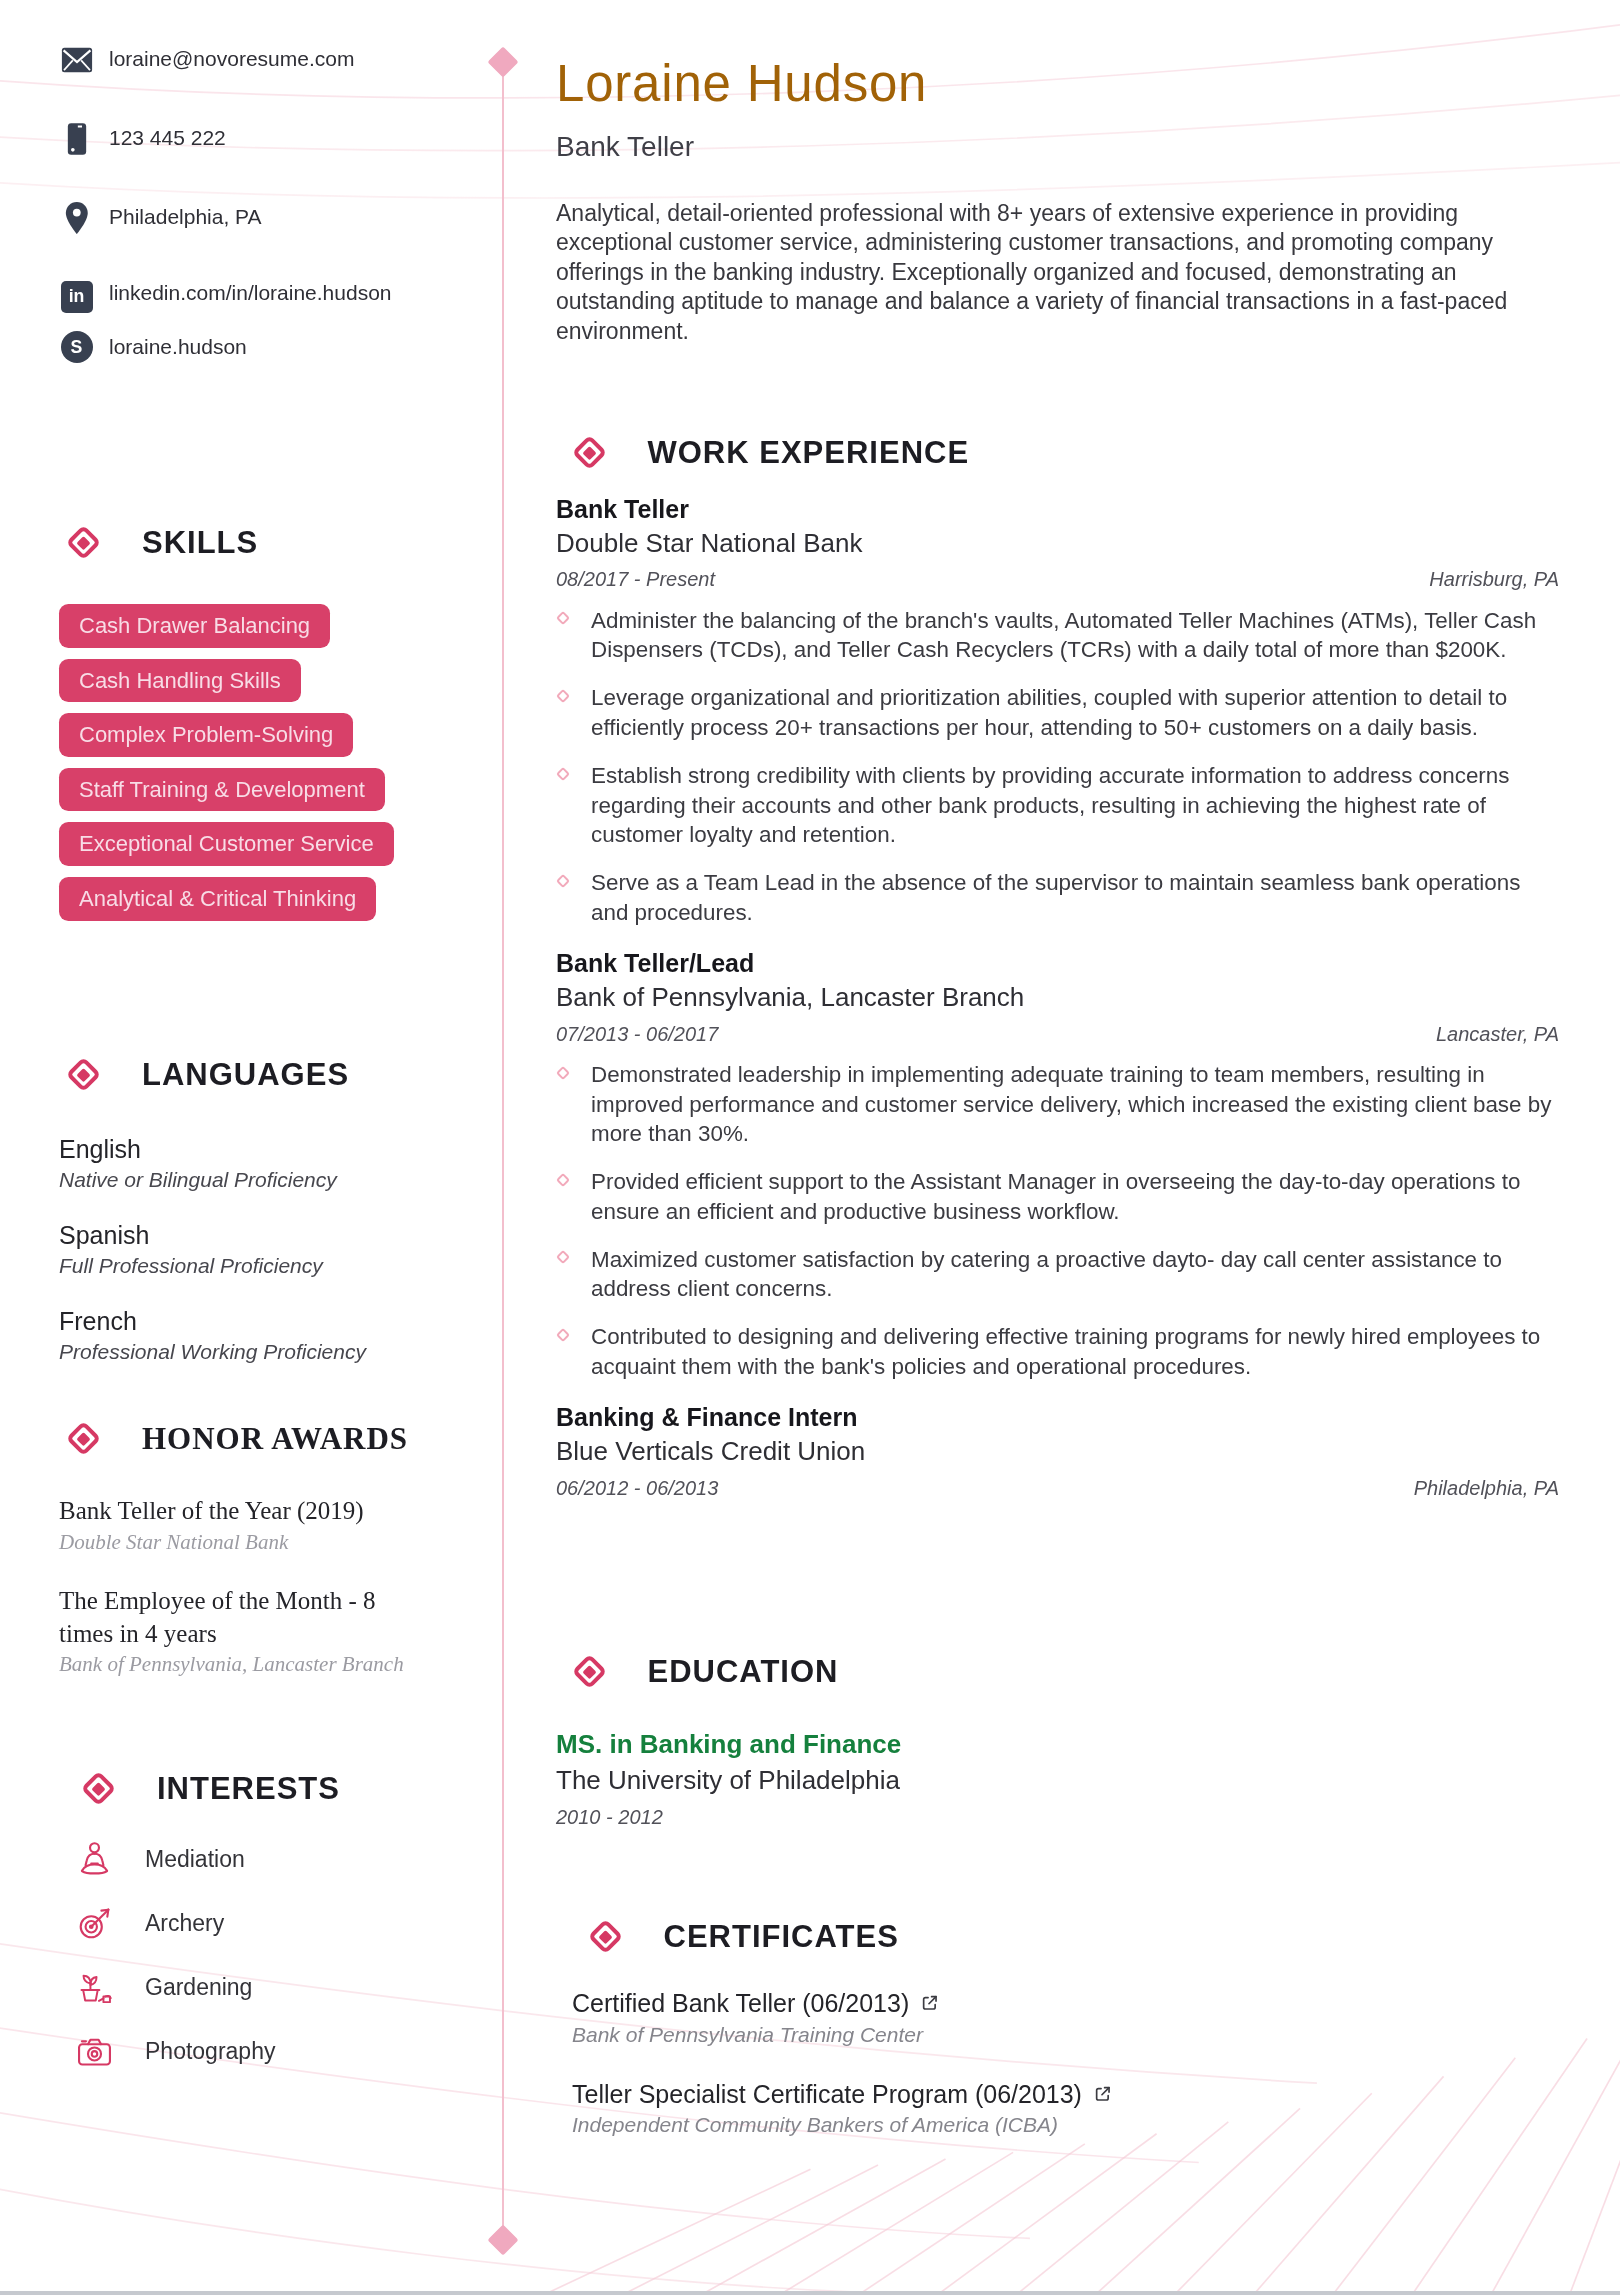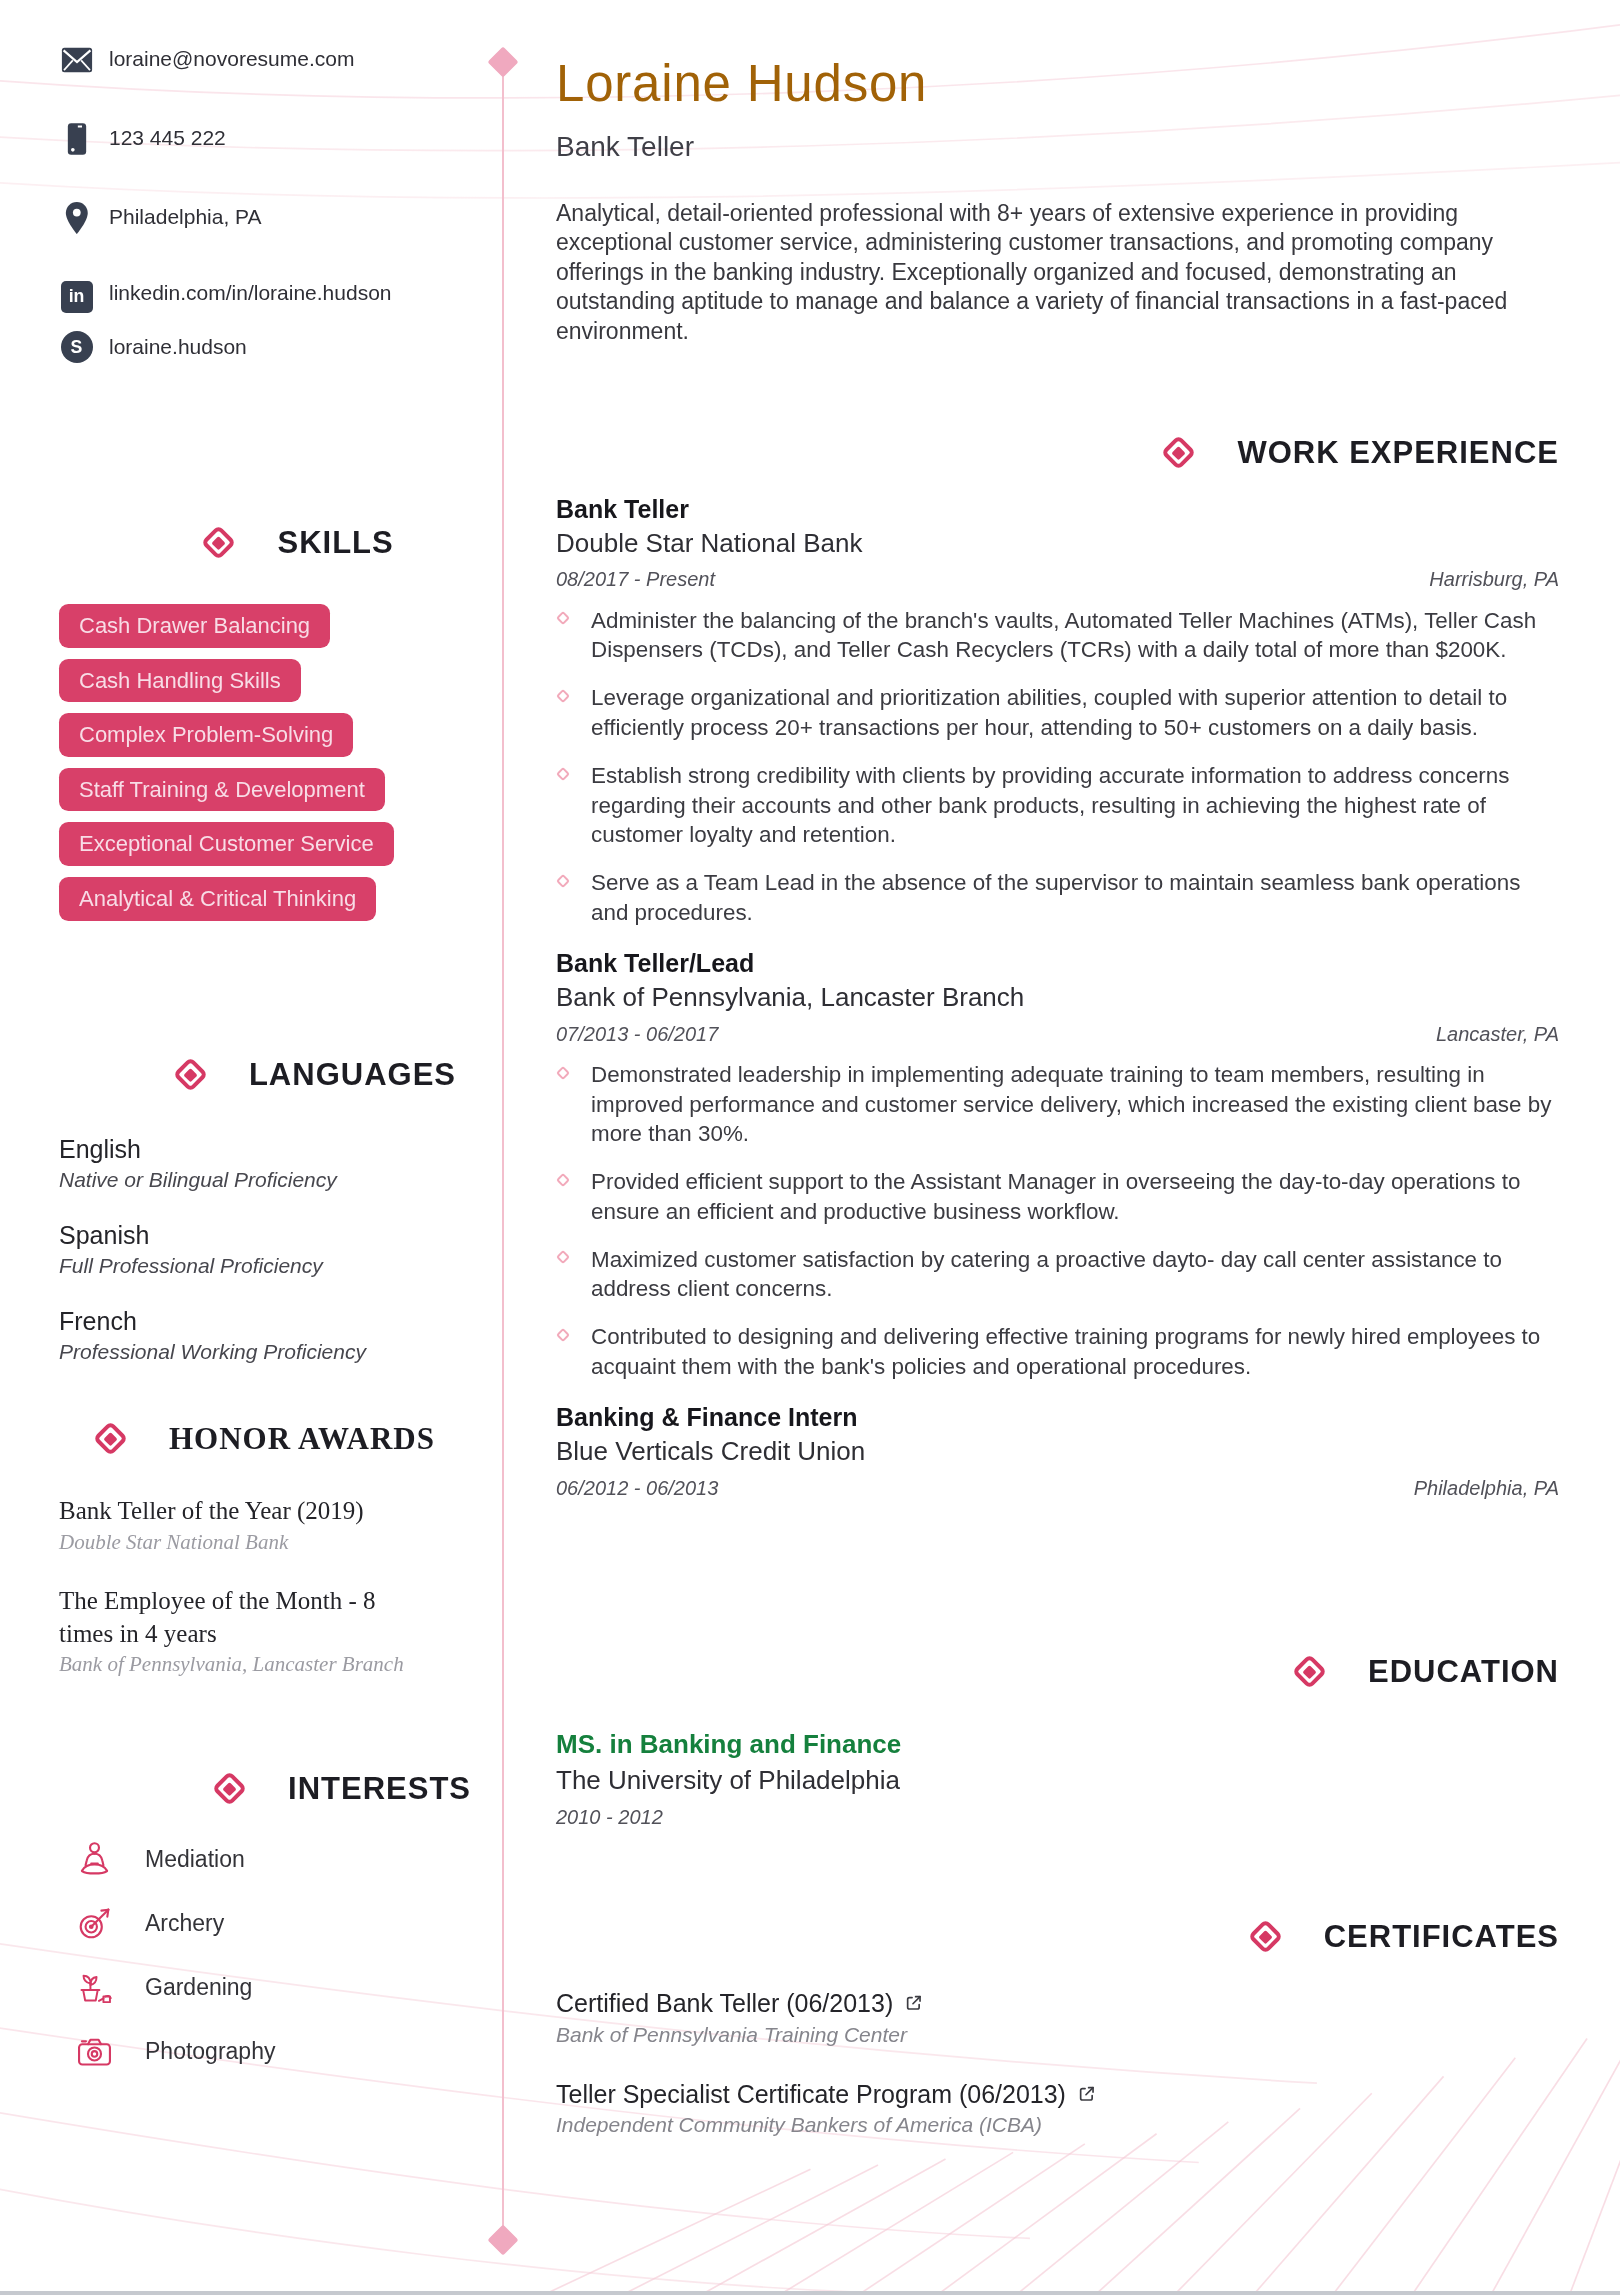--- a/index.html
+++ b/index.html
@@ -21,21 +21,21 @@
   
   .bg{position:absolute;inset:0;pointer-events:none;}
 
   
   .divider{position:absolute;left:502px;top:73px;height:2163px;width:1.7px;background:var(--pink-line);}
   .divider-diamond{position:absolute;left:492px;width:22px;height:22px;background:var(--pink-soft);transform:rotate(45deg);border-radius:2.5px;}
   .divider-diamond.top{top:51px;}
   .divider-diamond.bottom{top:2229px;}
 
   
-  .sec-head{display:flex;align-items:center;gap:39px;height:41px;justify-content:flex-end;}
+  .sec-head{display:flex;align-items:center;gap:39px;height:41px;}
   .dicon-box{width:39px;height:39px;display:grid;place-items:center;flex:none;}
   .dicon{width:25px;height:25px;border:4.2px solid var(--accent);border-radius:5.9px;transform:rotate(45deg);position:relative;}
   .dicon::after{content:"";position:absolute;inset:0;margin:auto;width:10px;height:10px;background:var(--accent);border-radius:1.7px;}
   .sec-head h2{font-size:31px;font-weight:700;color:var(--ink);letter-spacing:1px;}
 
   
   .sidebar{position:absolute;left:59px;top:0;width:404px;}
   .contact{position:absolute;top:41px;left:0;width:404px;}
   .c-row{display:flex;align-items:center;gap:15px;margin-bottom:42px;}
   .c-row.multi{align-items:flex-start;margin-bottom:13.5px;}
@@ -83,21 +83,21 @@
   .job-dates,.job-loc{font-size:20px;font-style:italic;color:#515159;}
   .bullets{list-style:none;margin-top:13.5px;}
   .bullets li{position:relative;padding-left:35px;font-size:22.4px;line-height:29.5px;color:#3b3b41;margin-bottom:18.6px;}
   .bullet-diamond{position:absolute;left:1.7px;top:7.6px;width:10px;height:10px;border:2.1px solid #f2aabb;border-radius:2.5px;transform:rotate(45deg);display:block;}
 
   .m-edu{position:absolute;top:1651px;left:0;width:1003px;}
   .edu-degree{font-size:26px;font-weight:700;color:#15803d;margin-top:35px;line-height:35px;}
   .edu-school{font-size:26px;color:#2e2e34;line-height:37px;}
   .edu-dates{font-size:20px;font-style:italic;color:#515159;margin-top:6.8px;}
 
-  .m-certs{position:absolute;top:1916px;left:0;width:1003px;}
+  .m-certs{position:absolute;top:1916px;left:16px;width:1003px;}
   .cert-item{margin-top:30px;}
   .cert-item:first-of-type{margin-top:39px;}
   .cert-title{font-size:25px;color:#242429;line-height:32px;display:flex;align-items:center;gap:11.8px;}
   .cert-org{font-size:21px;font-style:italic;color:#85858c;line-height:26px;margin-top:2.5px;}
 
   .bottom-edge{position:absolute;left:0;right:0;bottom:0;height:4.2px;background:#c6c9cf;}
 </style>
 </head>
 <body>
 

